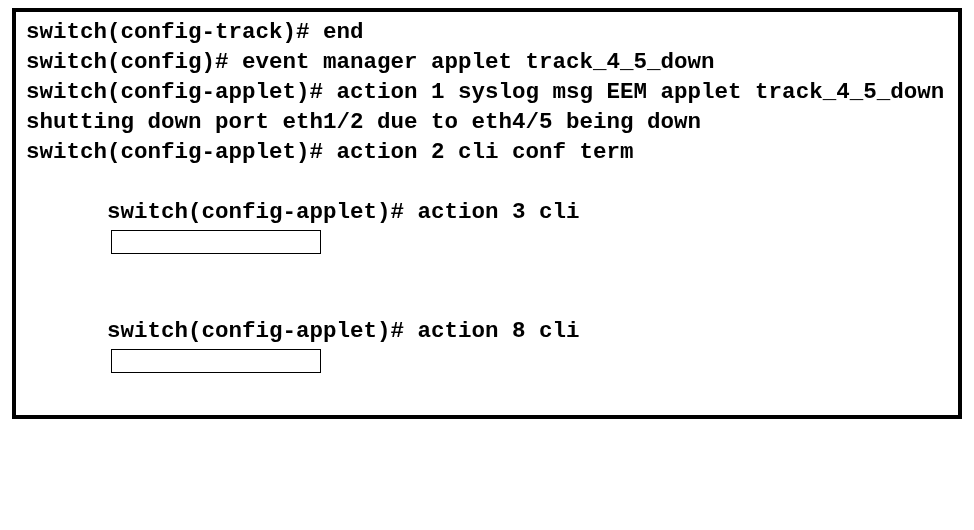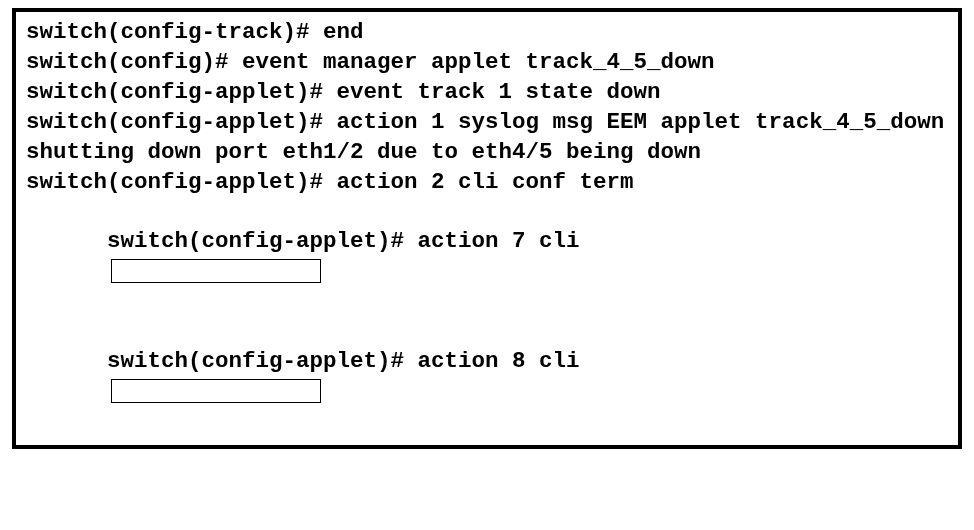--- a/index.html
+++ b/index.html
@@ -40,25 +40,24 @@
 </style>
 </head>
 <body>
 
 <div class="outer">
 
   <div class="terminal">
     <span class="row">switch(config-track)# end</span>
     <span class="row"></span>
     <span class="row">switch(config)# event manager applet track_4_5_down</span>
-    <span class="row">switch(config-applet)# event track 1 state down</span>
     <span class="row">switch(config-applet)# action 1 syslog msg EEM applet track_4_5_down shutting down port eth1/2 due to eth4/5 being down</span>
     <span class="row">switch(config-applet)# action 2 cli conf term</span>
     <span class="row">
-      <span>switch(config-applet)# action 7 cli</span>
+      <span>switch(config-applet)# action 3 cli</span>
       <span class="blank-box"></span>
     </span>
     <span class="row">
       <span>switch(config-applet)# action 8 cli</span>
       <span class="blank-box"></span>
     </span>
 
   </div>
 
 </div>

